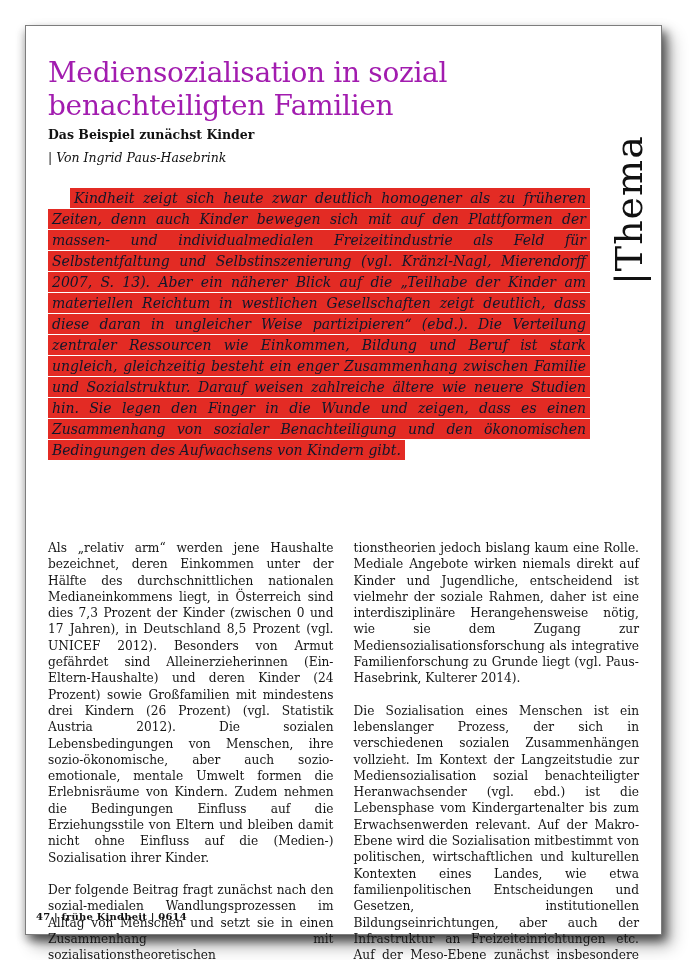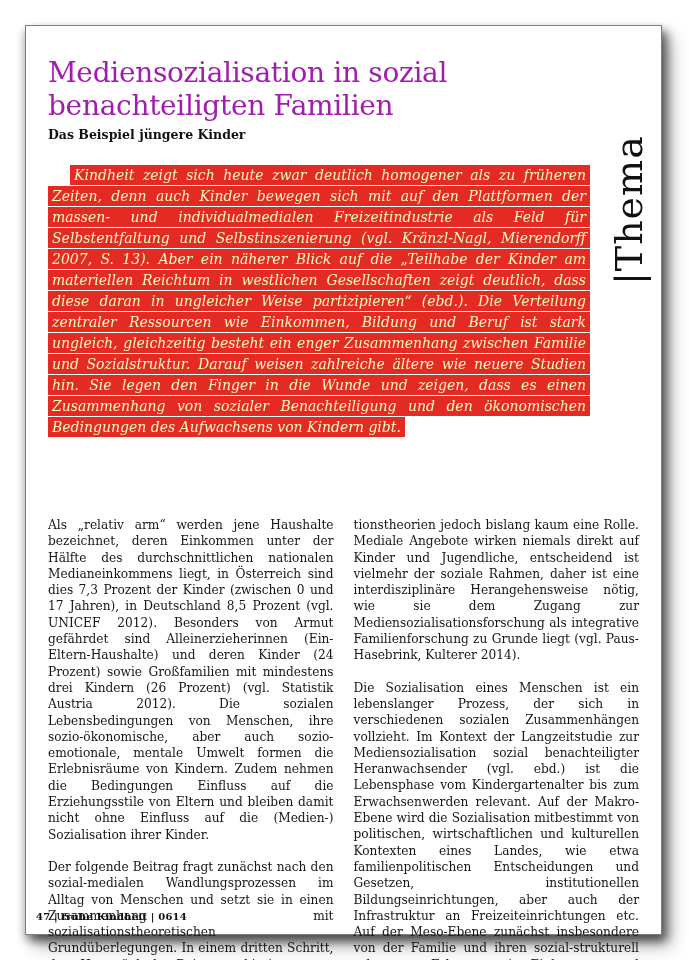--- a/index.html
+++ b/index.html
@@ -66,21 +66,21 @@
     margin-top: 22px;
     width: 542px;
     font-style: italic;
     font-size: 14px;
     line-height: 21px;
     text-indent: 22px;
     text-align: justify;
   }
   .abstract .hl {
     background: var(--accent);
-    color: #fef9c3;
+    color: #0f172a;
     padding: 1.5px 4px 2.5px 4px;
     -webkit-box-decoration-break: clone;
     box-decoration-break: clone;
     font-style: italic;
   }
   .cols {
     margin-top: 80px;
     display: flex;
     gap: 20px;
   }
@@ -105,22 +105,23 @@
 <body>
 
 <div class="sheet">
   <div class="sheet-inner">
 
     <div class="thema">|Thema</div>
 
     <h1 class="title">Mediensozialisation in sozial
 benachteiligten Familien</h1>
 
-    <div class="subtitle">Das Beispiel jüngere Kinder</div>
+    <div class="subtitle">Das Beispiel zunächst Kinder</div>
 
+    <div class="byline">| Von Ingrid Paus-Hasebrink</div>
 
     <div class="abstract">
       <span class="hl">Kindheit zeigt sich heute zwar deutlich homogener als zu früheren Zeiten, denn auch Kinder bewegen sich mit auf den Plattformen der massen- und individualmedialen Freizeitindustrie als Feld für Selbstentfaltung und Selbstinszenierung (vgl. Kränzl-Nagl, Mierendorff 2007, S. 13). Aber ein näherer Blick auf die „Teilhabe der Kinder am materiellen Reichtum in westlichen Gesellschaften zeigt deutlich, dass diese daran in ungleicher Weise partizipieren“ (ebd.). Die Verteilung zentraler Ressourcen wie Einkommen, Bildung und Beruf ist stark ungleich, gleichzeitig besteht ein enger Zusammenhang zwischen Familie und Sozialstruktur. Darauf weisen zahlreiche ältere wie neuere Studien hin. Sie legen den Finger in die Wunde und zeigen, dass es einen Zusammenhang von sozialer Benachteiligung und den ökonomischen Bedingungen des Aufwachsens von Kindern gibt.</span>
     </div>
 
     <div class="cols">
       <div class="col">
         <p>Als „relativ arm“ werden jene Haushalte bezeichnet, deren Einkommen unter der Hälfte des durchschnittlichen nationalen Medianeinkommens liegt, in Österreich sind dies 7,3 Prozent der Kinder (zwischen 0 und 17 Jahren), in Deutschland 8,5 Prozent (vgl. UNICEF 2012). Besonders von Armut gefährdet sind Alleinerzieherinnen (Ein-Eltern-Haushalte) und deren Kinder (24 Prozent) sowie Großfamilien mit mindestens drei Kindern (26 Prozent) (vgl. Statistik Austria 2012). Die sozialen Lebensbedingungen von Menschen, ihre sozio-ökonomische, aber auch sozio-emotionale, mentale Umwelt formen die Erlebnisräume von Kindern. Zudem nehmen die Bedingungen Einfluss auf die Erziehungsstile von Eltern und bleiben damit nicht ohne Einfluss auf die (Medien-) Sozialisation ihrer Kinder.</p>
         <p>Der folgende Beitrag fragt zunächst nach den sozial-medialen Wandlungsprozessen im Alltag von Menschen und setzt sie in einen Zusammenhang mit sozialisationstheoretischen Grundüberlegungen. In einem dritten Schritt, dem Herzstück des Beitrags, skizziert er am Beispiel einer Langzeit-Panelstudie, wie Mediensozialisationsprozesse sozial benachteiligter Heranwachsender in Österreich verlaufen.</p>
 

